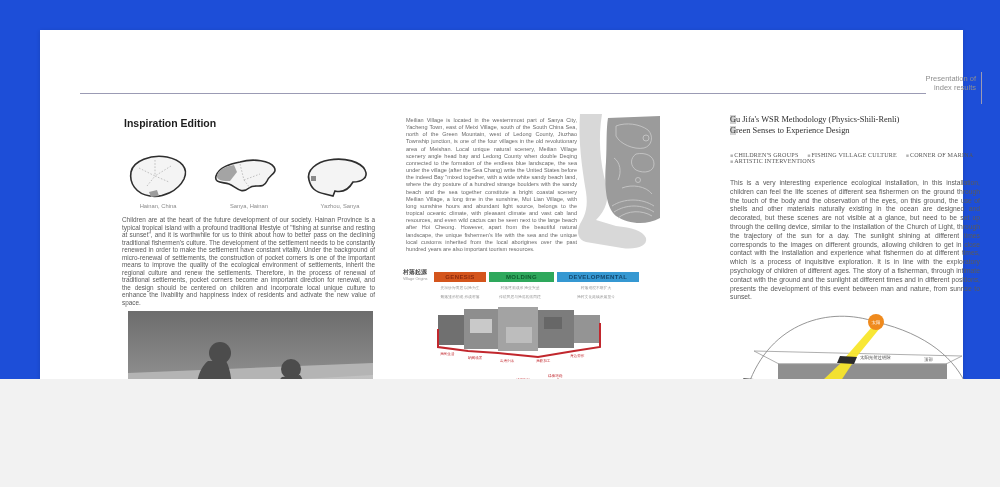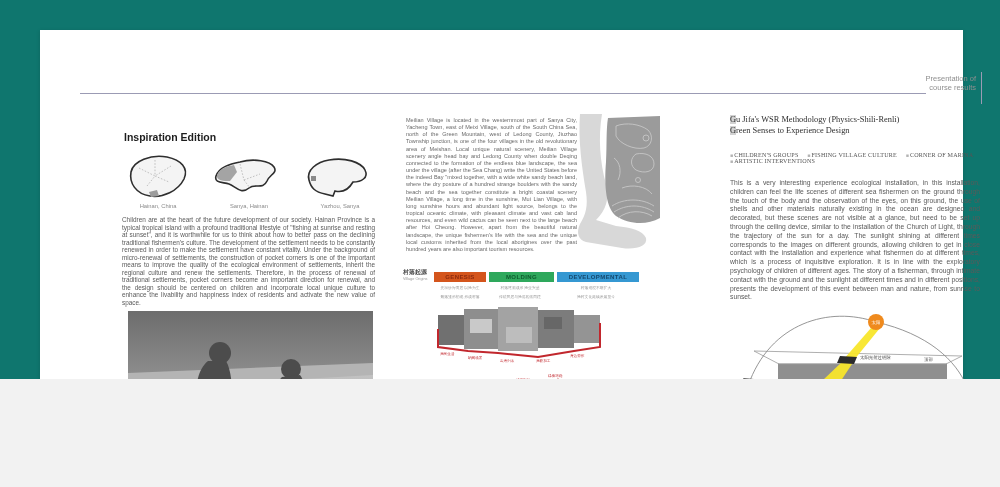--- a/index.html
+++ b/index.html
@@ -1,28 +1,28 @@
 <!DOCTYPE html>
 <html><head>
 <meta charset="utf-8">
 <style>
   html,body{margin:0;padding:0;background:#f2f2f2;}
-  .canvas{position:relative;width:1000px;height:379px;background:#0f766e;overflow:hidden;
+  .canvas{position:relative;width:1000px;height:379px;background:#1d4ed8;overflow:hidden;
           font-family:"Liberation Sans",sans-serif;color:#4a4a4a;}
   .sheet{position:absolute;left:40px;top:30px;width:923px;height:420px;background:#ffffff;
          box-shadow:0 1px 4px rgba(0,0,0,.15);}
   .abs{position:absolute;}
   
   .top-rule{position:absolute;left:40px;top:63px;width:846px;height:1px;background:#9b9bb4;}
   .corner-note{position:absolute;left:846px;top:44px;width:90px;text-align:right;
                font-size:7.5px;line-height:9px;color:#8f8f8f;}
   .corner-vline{position:absolute;left:941px;top:42px;width:1px;height:32px;background:#9b9bb4;}
   
   .l-title{position:absolute;left:82px;top:82px;font-size:19px;letter-spacing:1.5px;color:#e23b2e;}
-  .l-sub{position:absolute;left:84px;top:101px;font-size:10.5px;font-weight:bold;color:#1d1d1d;}
+  .l-sub{position:absolute;left:84px;top:87px;font-size:10.5px;font-weight:bold;color:#1d1d1d;}
   .maps-row{position:absolute;left:78px;top:122px;width:262px;display:flex;justify-content:space-between;}
   .map-cell{width:80px;text-align:center;}
   .map-cell svg{display:block;margin:0 auto;}
   .map-label{font-size:5.8px;color:#8a8a8a;margin-top:3px;}
   .l-par{position:absolute;left:82px;top:186px;width:253px;font-size:6.4px;line-height:7.55px;
          text-align:justify;color:#5a5a5a;}
   
   .m-par{position:absolute;left:366px;top:87px;width:171px;font-size:5.55px;line-height:7.15px;
          text-align:justify;color:#6a6a6a;}
   .tl-origin{position:absolute;left:363px;top:238px;width:30px;text-align:left;}
@@ -49,21 +49,21 @@
 </style>
 </head>
 <body>
 
 <div class="canvas">
   <div class="sheet">
 
     <div class="top-rule"></div>
     <div class="corner-note">
       <div>Presentation of</div>
-      <div>course results</div>
+      <div>index results</div>
     </div>
     <div class="corner-vline"></div>
 
     <div class="l-sub">Inspiration Edition</div>
 
     <div class="maps-row">
       <div class="map-cell">
         <svg width="78" height="48" viewBox="0 0 78 48">
           <path d="M12,20 C14,9 32,2 48,5 C62,8 70,16 65,27 C59,39 44,46 31,44 C17,42 10,31 12,20 Z" fill="#f4f4f4" stroke="#2e2e2e" stroke-width="1.6"></path>
           <path d="M20,16 L36,24 L52,14 M28,34 L36,24 L50,30 M36,8 L36,24" fill="none" stroke="#a9a9a9" stroke-width="0.7" stroke-dasharray="1.6 1.6"></path>

